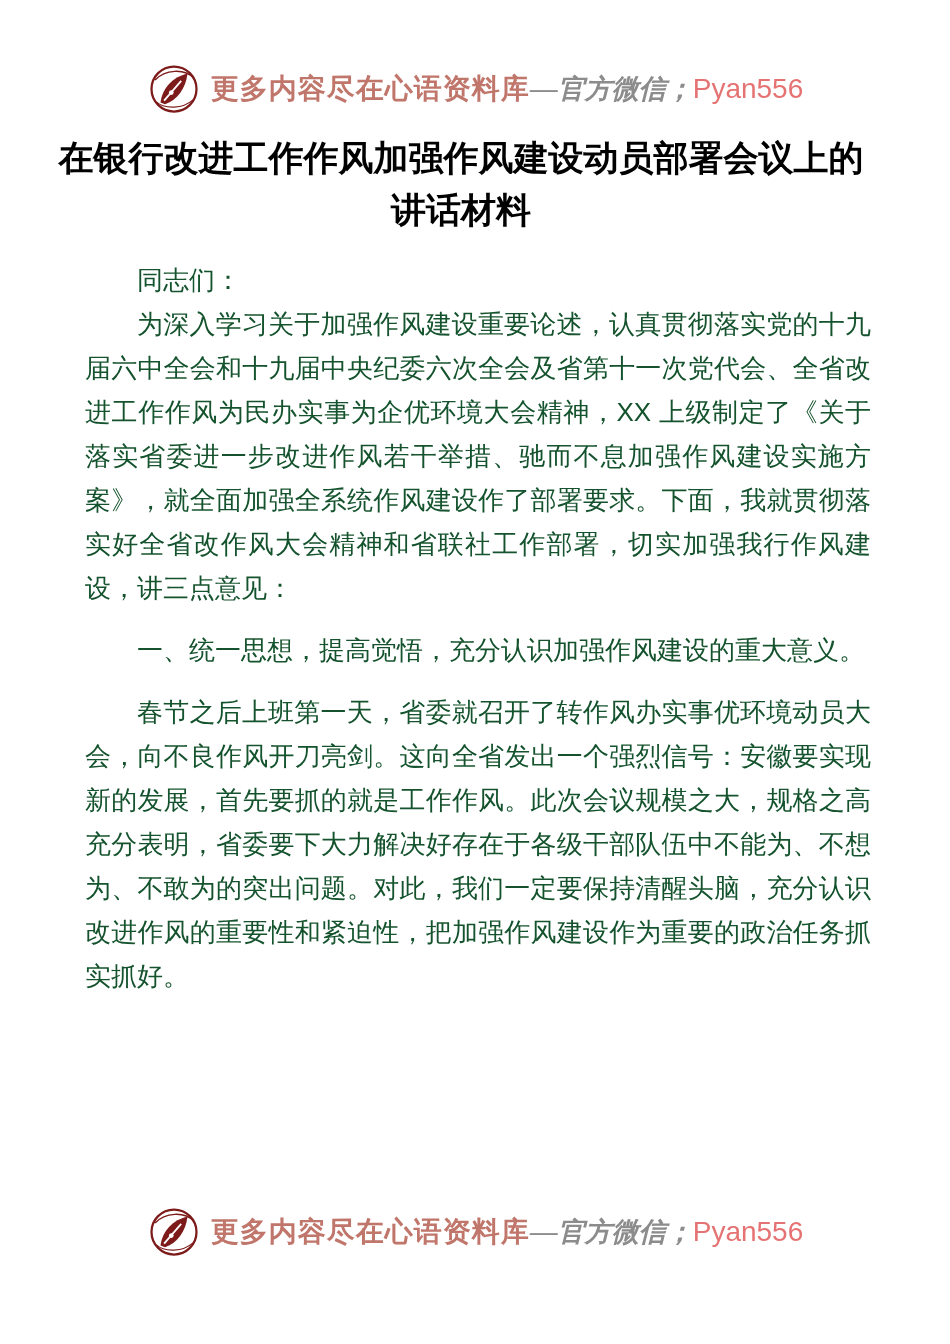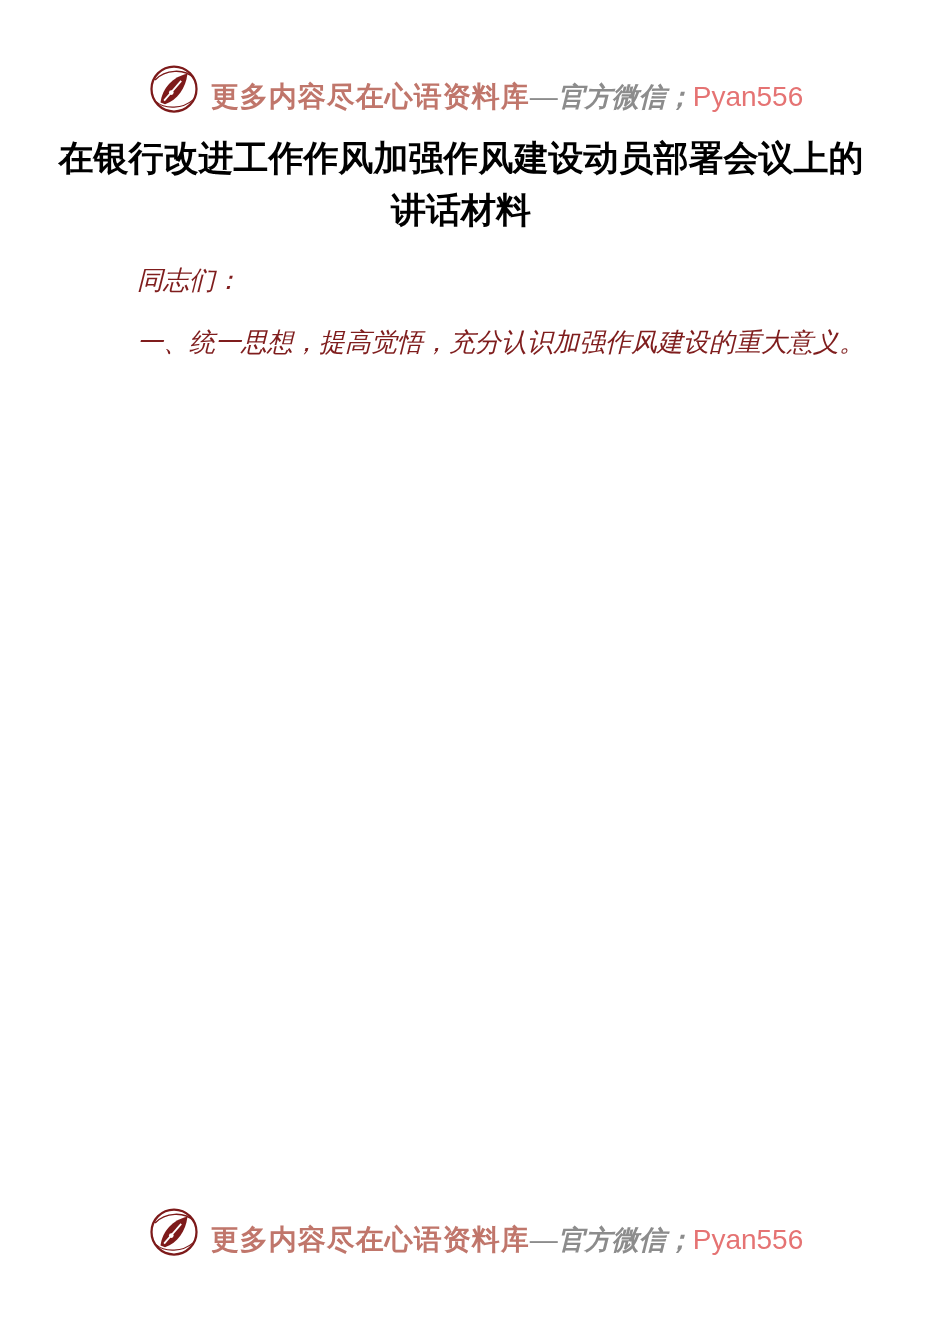--- a/index.html
+++ b/index.html
@@ -7,21 +7,21 @@
     position: relative;
     width: 950px;
     height: 1344px;
     background: #ffffff;
     overflow: hidden;
     font-family: "Liberation Sans", "DejaVu Sans", sans-serif;
     color: #000000;
   }
   .watermark {
     display: flex;
-    align-items: flex-end;
+    align-items: center;
     justify-content: center;
     gap: 10px;
     white-space: nowrap;
   }
   .watermark.header { padding-top: 62px; }
   .watermark.footer { position: absolute; left: 0; right: 0; top: 1205px; }
   .logo { display: inline-block; line-height: 0; }
   .logo svg { display: block; }
   .wm-brand {
     font-family: "Liberation Serif", "DejaVu Serif", serif;
@@ -53,22 +53,21 @@
     text-align: center;
     word-break: break-all;
     color: #000000;
   }
   .doc-body {
     margin: 22px 79px 8px 85px;
     font-size: 26px;
     line-height: 44px;
     text-align: justify;
     text-justify: inter-ideograph;
-    color: #7f1d1d;
-    font-style: italic;
+    color: #14532d;
   }
   .para {
     margin: 0;
     text-indent: 2em;
     word-break: break-all;
   }
   .para.heading { margin: 18px 0; }
 </style>
 </head>
 <body>
@@ -86,21 +85,23 @@
         <circle cx="27" cy="34" r="2.6" fill="#ffffff"></circle>
       </svg>
     </span>
     <span class="wm-text"><span class="wm-brand">更多内容尽在心语资料库</span><span class="wm-dash">—</span><span class="wm-label">官方微信；</span><span class="wm-account">Pyan556</span></span>
   </div>
 
   <h1 class="doc-title">在银行改进工作作风加强作风建设动员部署会议上的讲话材料</h1>
 
   <div class="doc-body">
     <p class="para">同志们：</p>
+    <p class="para">为深入学习关于加强作风建设重要论述，认真贯彻落实党的十九届六中全会和十九届中央纪委六次全会及省第十一次党代会、全省改进工作作风为民办实事为企优环境大会精神，XX 上级制定了《关于落实省委进一步改进作风若干举措、驰而不息加强作风建设实施方案》，就全面加强全系统作风建设作了部署要求。下面，我就贯彻落实好全省改作风大会精神和省联社工作部署，切实加强我行作风建设，讲三点意见：</p>
     <p class="para heading">一、统一思想，提高觉悟，充分认识加强作风建设的重大意义。</p>
+    <p class="para">春节之后上班第一天，省委就召开了转作风办实事优环境动员大会，向不良作风开刀亮剑。这向全省发出一个强烈信号：安徽要实现新的发展，首先要抓的就是工作作风。此次会议规模之大，规格之高充分表明，省委要下大力解决好存在于各级干部队伍中不能为、不想为、不敢为的突出问题。对此，我们一定要保持清醒头脑，充分认识改进作风的重要性和紧迫性，把加强作风建设作为重要的政治任务抓实抓好。</p>
   </div>
 
   <div class="watermark footer">
     <span class="logo">
       <svg width="54" height="54" viewBox="0 0 60 60" xmlns="http://www.w3.org/2000/svg">
         <circle cx="30" cy="30" r="25" fill="none" stroke="#7d1a1a" stroke-width="2.5"></circle>
         <path d="M9 20 C20 8 42 7 52 18" fill="none" stroke="#7d1a1a" stroke-width="1.5"></path>
         <path d="M51 42 C40 52 20 53 10 44" fill="none" stroke="#7d1a1a" stroke-width="1.2"></path>
         <path d="M15 45 C17 29 29 16 45 13 C43 29 34 42 20 47 Z" fill="#7d1a1a"></path>
         <line x1="19" y1="43" x2="38" y2="21" stroke="#ffffff" stroke-width="2"></line>

